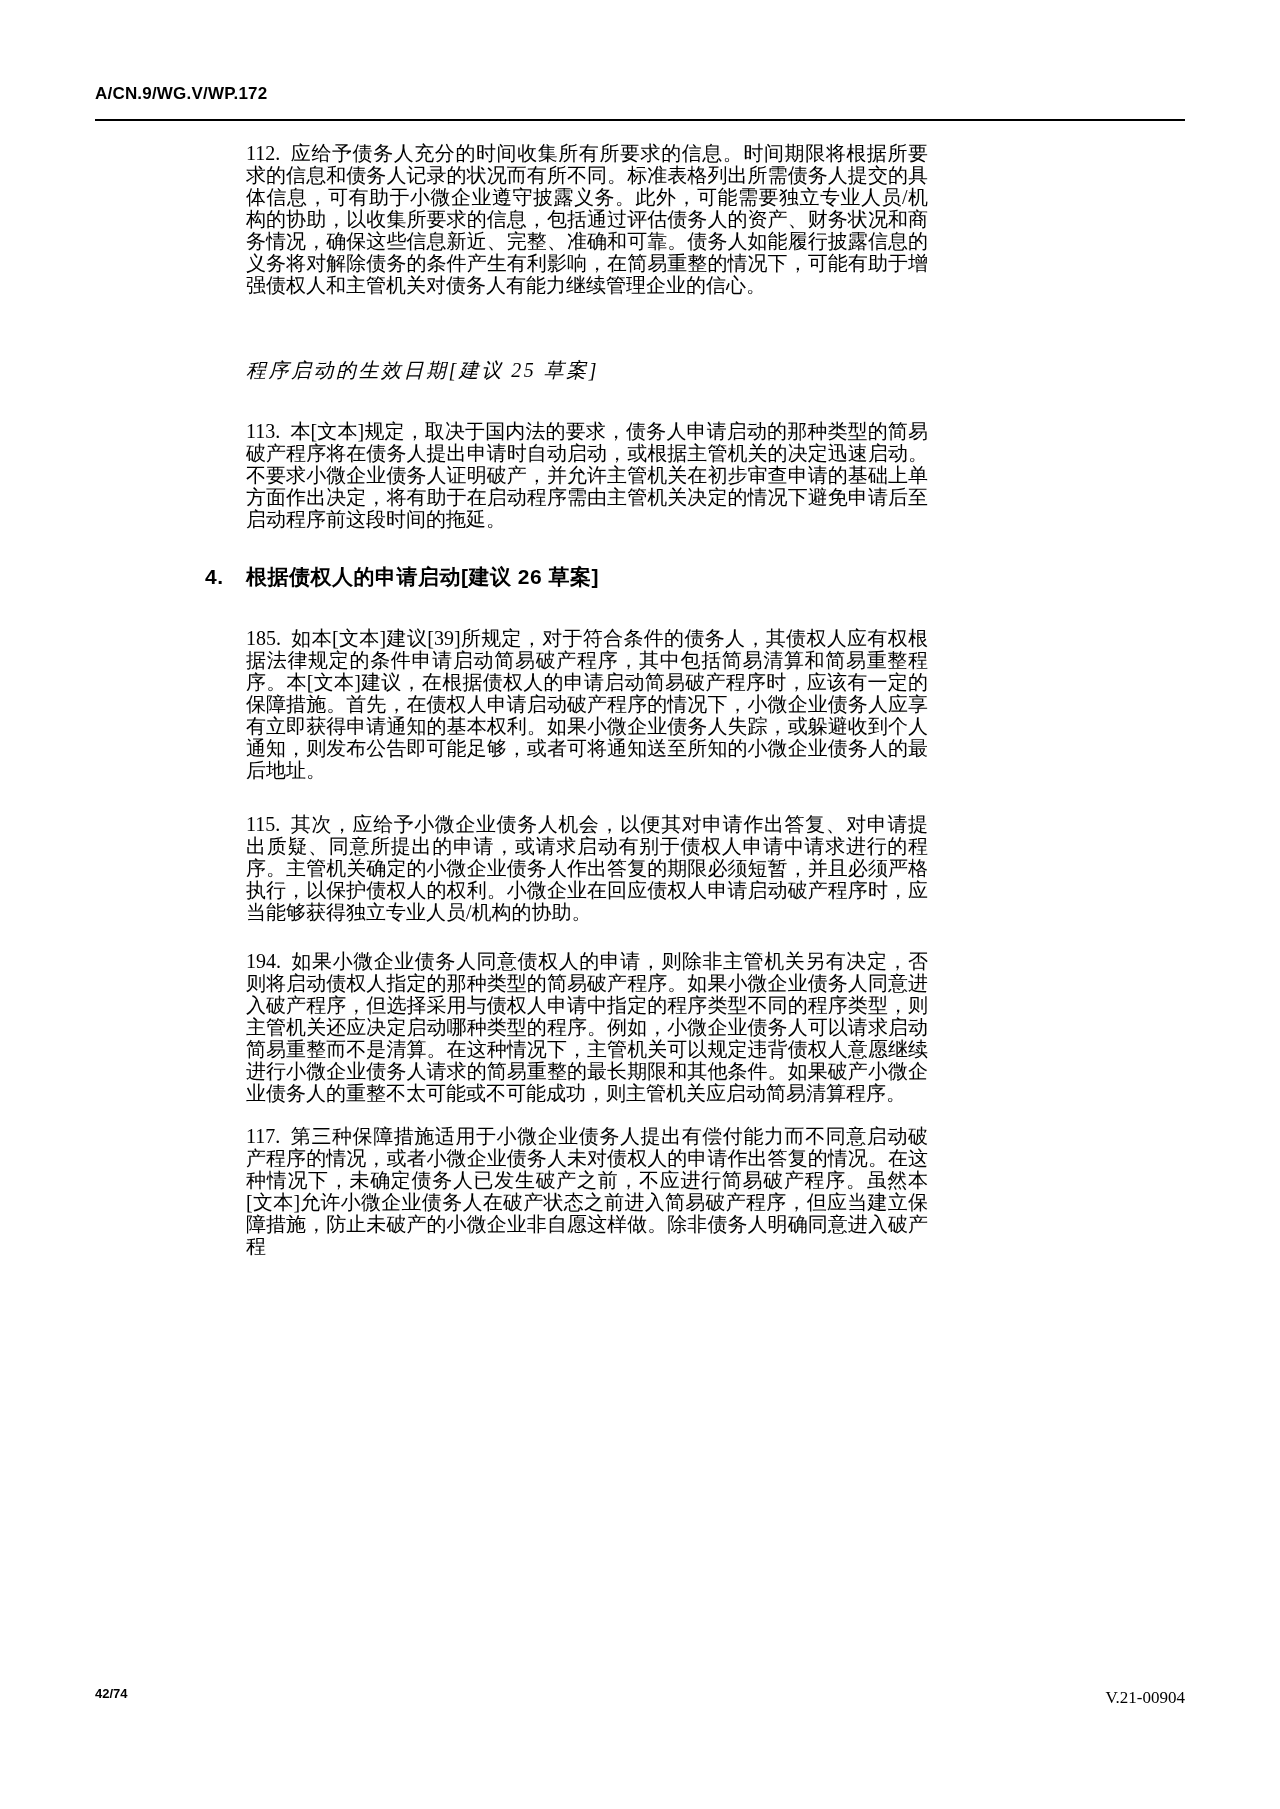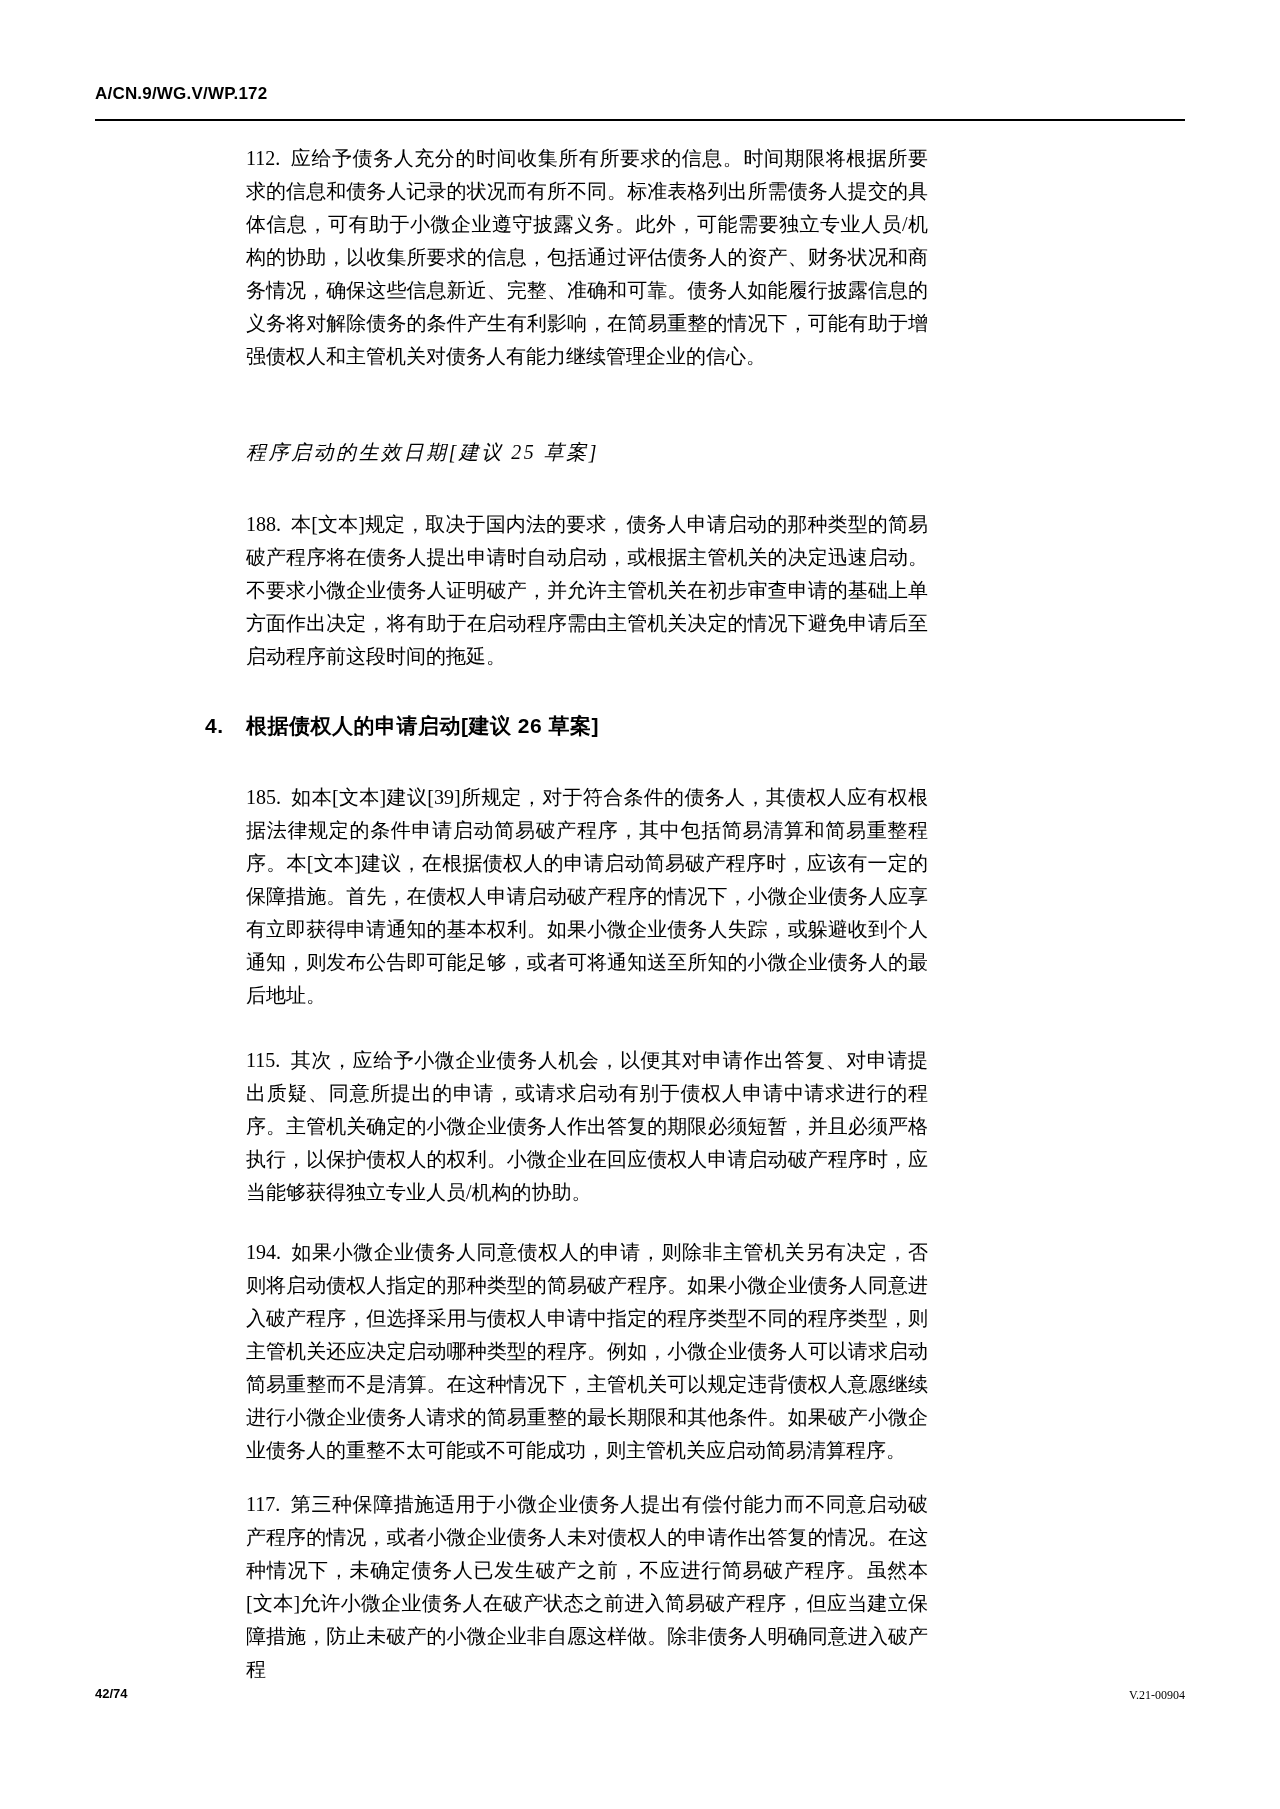--- a/index.html
+++ b/index.html
@@ -28,21 +28,21 @@
     width: 1090px;
     height: 2px;
     background: #000000;
   }
   .doc-body {
     position: absolute;
     left: 246px;
     top: 142px;
     width: 682px;
     font-size: 20px;
-    line-height: 33px;
+    line-height: 22px;
     text-align: justify;
     text-justify: inter-character;
   }
   .para { margin: 0; }
   .pnum { margin-right: 10px; }
   .sub-heading {
     margin: 63px 0 39px 0;
     font-style: italic;
     letter-spacing: 2.5px;
     font-size: 20px;
@@ -70,40 +70,40 @@
     top: 1686px;
     font-family: "Liberation Sans", sans-serif;
     font-weight: bold;
     font-size: 13px;
   }
   .footer-code {
     position: absolute;
     right: 95px;
     top: 1688px;
     font-family: "Liberation Serif", serif;
-    font-size: 12px;
+    font-size: 17px;
     text-align: right;
   }
 </style>
 </head>
 <body>
 
 <div class="page">
 
   <div class="doc-symbol">A/CN.9/WG.V/WP.172</div>
 
   <div class="header-rule"></div>
 
   <div class="doc-body">
 
     <p class="para p112"><span class="pnum">112.</span><span>应给予债务人充分的时间收集所有所要求的信息。时间期限将根据所要求的信息和债务人记录的状况而有所不同。标准表格列出所需债务人提交的具体信息，可有助于小微企业遵守披露义务。此外，可能需要独立专业人员/机构的协助，以收集所要求的信息，包括通过评估债务人的资产、财务状况和商务情况，确保这些信息新近、完整、准确和可靠。债务人如能履行披露信息的义务将对解除债务的条件产生有利影响，在简易重整的情况下，可能有助于增强债权人和主管机关对债务人有能力继续管理企业的信心。</span></p>
 
     <p class="para sub-heading">程序启动的生效日期[建议 25 草案]</p>
 
-    <p class="para p113"><span class="pnum">188.</span><span>本[文本]规定，取决于国内法的要求，债务人申请启动的那种类型的简易破产程序将在债务人提出申请时自动启动，或根据主管机关的决定迅速启动。不要求小微企业债务人证明破产，并允许主管机关在初步审查申请的基础上单方面作出决定，将有助于在启动程序需由主管机关决定的情况下避免申请后至启动程序前这段时间的拖延。</span></p>
+    <p class="para p113"><span class="pnum">113.</span><span>本[文本]规定，取决于国内法的要求，债务人申请启动的那种类型的简易破产程序将在债务人提出申请时自动启动，或根据主管机关的决定迅速启动。不要求小微企业债务人证明破产，并允许主管机关在初步审查申请的基础上单方面作出决定，将有助于在启动程序需由主管机关决定的情况下避免申请后至启动程序前这段时间的拖延。</span></p>
 
     <p class="para section-heading"><span class="section-num">4.</span><span>根据债权人的申请启动[建议 26 草案]</span></p>
 
     <p class="para p114"><span class="pnum">185.</span><span>如本[文本]建议[39]所规定，对于符合条件的债务人，其债权人应有权根据法律规定的条件申请启动简易破产程序，其中包括简易清算和简易重整程序。本[文本]建议，在根据债权人的申请启动简易破产程序时，应该有一定的保障措施。首先，在债权人申请启动破产程序的情况下，小微企业债务人应享有立即获得申请通知的基本权利。如果小微企业债务人失踪，或躲避收到个人通知，则发布公告即可能足够，或者可将通知送至所知的小微企业债务人的最后地址。</span></p>
 
     <p class="para p115"><span class="pnum">115.</span><span>其次，应给予小微企业债务人机会，以便其对申请作出答复、对申请提出质疑、同意所提出的申请，或请求启动有别于债权人申请中请求进行的程序。主管机关确定的小微企业债务人作出答复的期限必须短暂，并且必须严格执行，以保护债权人的权利。小微企业在回应债权人申请启动破产程序时，应当能够获得独立专业人员/机构的协助。</span></p>
 
     <p class="para p116"><span class="pnum">194.</span><span>如果小微企业债务人同意债权人的申请，则除非主管机关另有决定，否则将启动债权人指定的那种类型的简易破产程序。如果小微企业债务人同意进入破产程序，但选择采用与债权人申请中指定的程序类型不同的程序类型，则主管机关还应决定启动哪种类型的程序。例如，小微企业债务人可以请求启动简易重整而不是清算。在这种情况下，主管机关可以规定违背债权人意愿继续进行小微企业债务人请求的简易重整的最长期限和其他条件。如果破产小微企业债务人的重整不太可能或不可能成功，则主管机关应启动简易清算程序。</span></p>
 
     <p class="para p117"><span class="pnum">117.</span><span>第三种保障措施适用于小微企业债务人提出有偿付能力而不同意启动破产程序的情况，或者小微企业债务人未对债权人的申请作出答复的情况。在这种情况下，未确定债务人已发生破产之前，不应进行简易破产程序。虽然本[文本]允许小微企业债务人在破产状态之前进入简易破产程序，但应当建立保障措施，防止未破产的小微企业非自愿这样做。除非债务人明确同意进入破产程</span></p>

